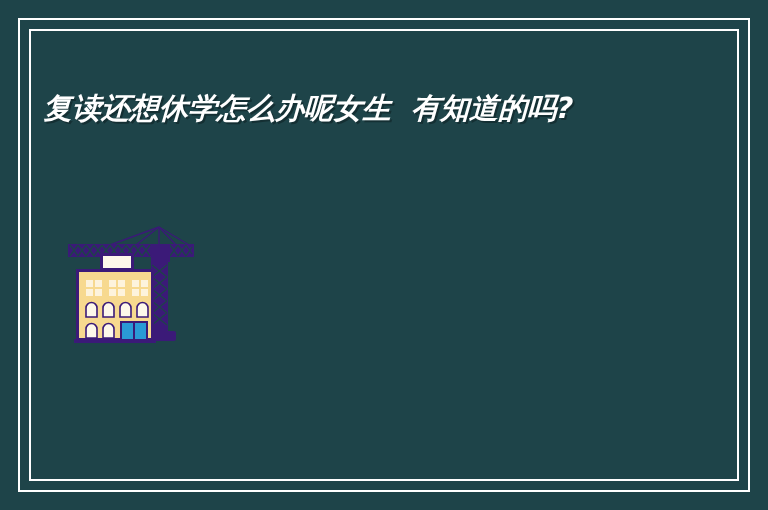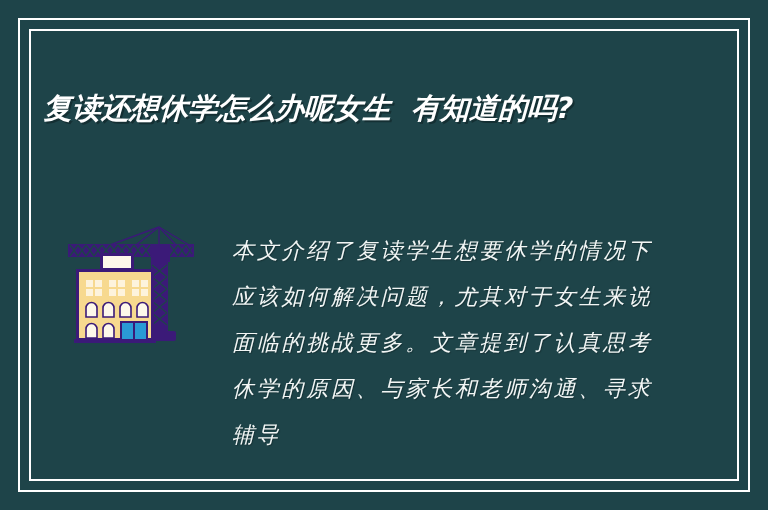--- a/index.html
+++ b/index.html
@@ -171,15 +171,14 @@
       </g>
 
       <rect x="62" y="116" width="28" height="20" fill="#3b1a78"></rect>
       <rect x="64" y="118" width="11" height="18" fill="#2a9ad6"></rect>
       <rect x="77" y="118" width="11" height="18" fill="#2a9ad6"></rect>
 
       <rect x="16" y="134" width="82" height="4" fill="#3b1a78"></rect>
     </svg>
   </div>
 
-  <p id="body-text">本文介绍了复读学生想要休学的情况下应该如何解决问题，尤其对于女生来说面临的挑战更多。文章提到了认真思考休学的原因、与家长和老师沟通、寻求辅导</p>
 
 </div>
 
 </body></html>

